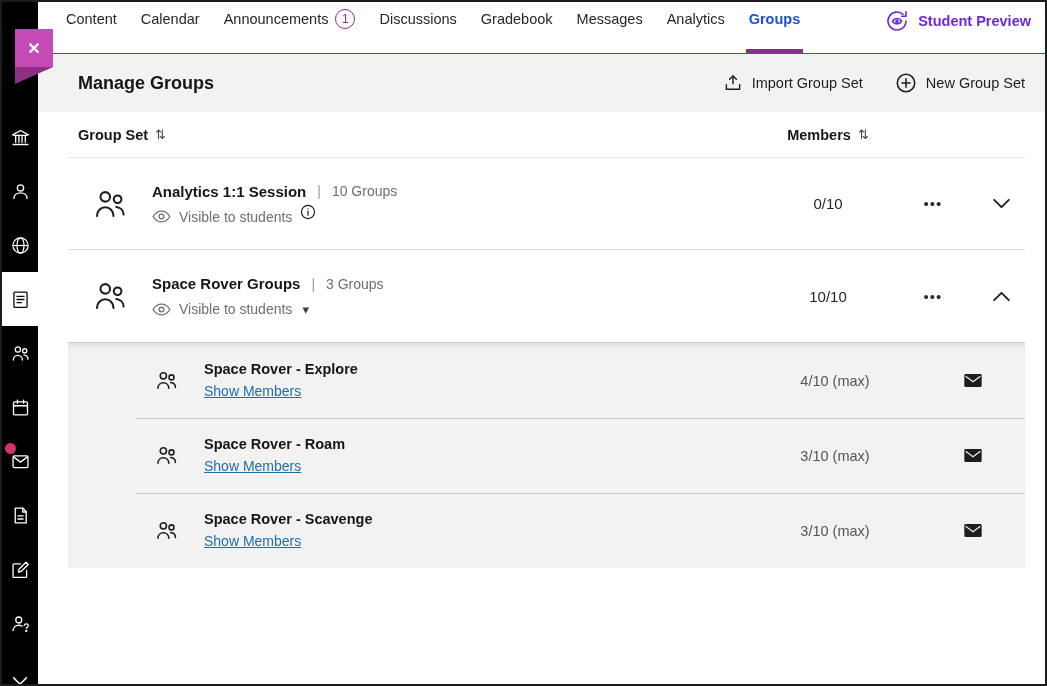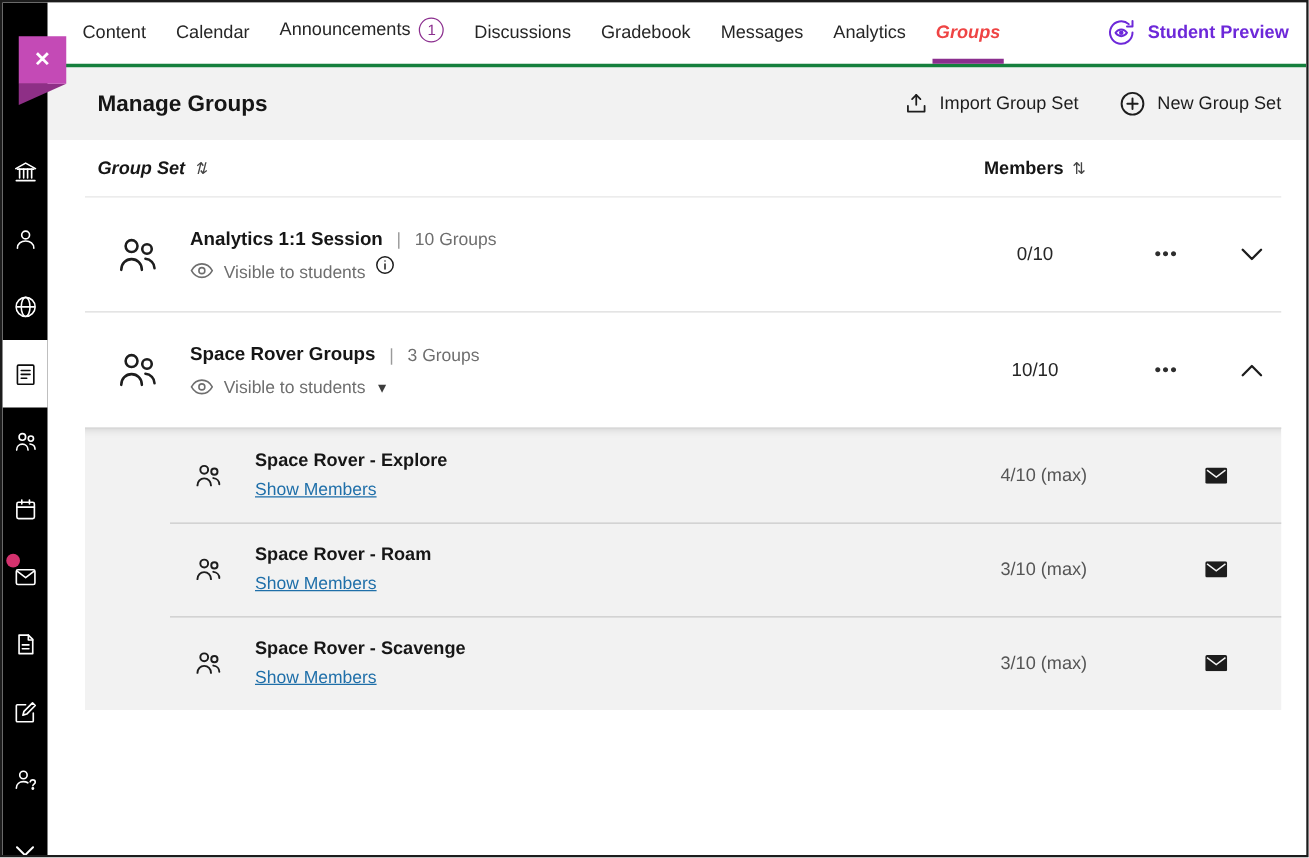--- a/index.html
+++ b/index.html
@@ -24,44 +24,44 @@
   
   .main { flex:1; display:flex; flex-direction:column; background:#fff; overflow:hidden; }
 
   .course-header { display:flex; justify-content:space-between; align-items:flex-start; padding:16px 18px 0 28px; height:102px; flex:none; }
   .course-code { font-size:13px; color:#262626; margin-bottom:7px; letter-spacing:.2px; }
   .course-title { font-family:"Liberation Serif", serif; font-weight:400; font-size:30px; color:#121212; line-height:1.1; }
   .course-settings { display:flex; align-items:center; gap:9px; background:none; border:none; cursor:pointer;
     font-family:inherit; font-size:14.5px; font-weight:600; color:#1b1b1b; margin-top:6px; }
   .gear { font-size:19px; line-height:1; color:#1b1b1b; }
 
-  .tabbar { display:flex; align-items:flex-end; gap:24px; padding:0 14px 0 28px; border-bottom:3px solid #15803d; height:52px; flex:none; }
+  .tabbar { display:flex; gap:24px; padding:0 14px 0 28px; border-bottom:1px solid #15803d; height:52px; flex:none; }
   .tab { font-size:14.5px; color:#262626; padding-bottom:17px; position:relative; cursor:pointer; background:none; border:none; font-family:inherit;
     display:flex; align-items:center; gap:7px; white-space:nowrap; }
-  .tab.active { font-weight:700; color:#ef4444;font-style:italic; }
+  .tab.active { font-weight:700; color:#1d4ed8; }
   .tab.active::after { content:""; position:absolute; left:-3px; right:-3px; bottom:0; height:4px; background:var(--accent,#8b2e8e); }
   .tab-badge { width:20px; height:20px; border-radius:50%; border:1.5px solid var(--accent,#8b2e8e); color:var(--accent,#8b2e8e);
     font-size:12px; display:inline-flex; align-items:center; justify-content:center; font-weight:400; }
   .student-preview { margin-left:auto; display:flex; align-items:center; gap:9px; font-size:14.5px; font-weight:700; color:#6d28d9;
     padding-bottom:13px; cursor:pointer; background:none; border:none; font-family:inherit; white-space:nowrap; }
   .student-preview svg { width:24px; height:24px; }
 
   .manage-bar { background:#f2f2f2; height:58px; flex:none; display:flex; align-items:center; justify-content:space-between; padding:0 20px 0 40px; }
   .manage-title { font-size:18px; font-weight:700; color:#161616; }
   .manage-actions { display:flex; align-items:center; gap:32px; }
   .action-btn { display:flex; align-items:center; gap:9px; background:none; border:none; cursor:pointer; font-family:inherit;
     font-size:14.5px; color:#1d1d1d; }
   .action-btn svg { color:#1d1d1d; }
 
   
   .table-head { display:grid; grid-template-columns:1fr 120px 90px 47px; align-items:center; margin:0 20px 0 30px; height:46px;
     border-bottom:1px solid #e6e6e6; flex:none; }
   .th { display:flex; align-items:center; gap:7px; background:none; border:none; cursor:pointer; font-family:inherit;
     font-size:14.5px; font-weight:700; color:#161616; }
-  .th-groupset { padding-left:10px; justify-self:start;font-style:italic; }
+  .th-groupset { padding-left:10px; justify-self:start; }
   .th-members { justify-self:center; }
   .sort { font-size:13px; font-weight:400; color:#444; }
 
   .gs-row { display:grid; grid-template-columns:84px 1fr 120px 90px 47px; align-items:center; margin:0 20px 0 30px; min-height:92px; }
   .gs-row.first { border-bottom:1px solid #dcdcdc; }
   .gs-icon { display:flex; justify-content:center; color:#1d1d1d; }
   .gs-icon svg { width:38px; height:38px; }
   .gs-title-line { display:flex; align-items:center; gap:11px; }
   .gs-name { font-size:15px; font-weight:700; color:#161616; cursor:pointer; }
   .gs-sep { color:#9a9a9a; font-size:14px; }

